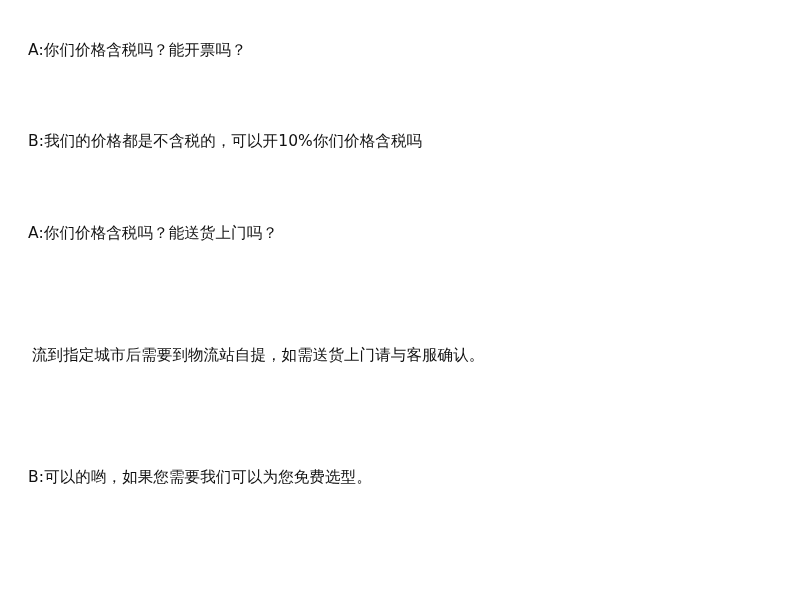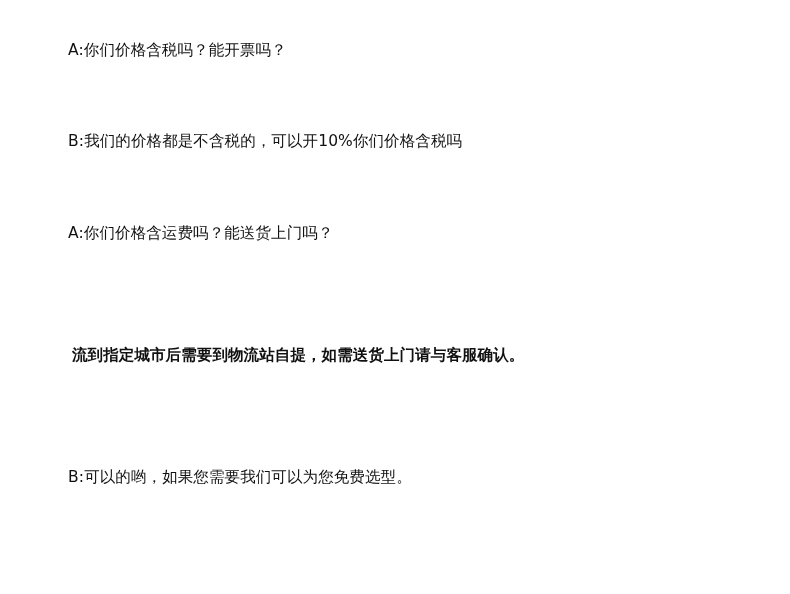--- a/index.html
+++ b/index.html
@@ -13,49 +13,47 @@
     font-family: "DejaVu Sans", "Liberation Sans", sans-serif;
     color: #000000;
     overflow: hidden;
   }
   .faq-page {
     box-sizing: border-box;
     width: 624px;
     height: 594px;
     padding: 4px 16px 0 8px;
     background: #ffffff;
-    margin-left: 40px;
   }
   .qa-line {
     font-size: 15.5px;
     line-height: 30.5px;
     letter-spacing: 0.1px;
     white-space: pre-wrap;
     text-align: left;
     color: #111111;
   }
   
   .qa-line .cont {
     display: block;
     padding-left: 24px;
-    font-weight: bold;
   }
 </style>
 </head>
 <body>
 
 <div class="faq-page">
   <div class="qa-line">
     <span>A:你们价格含税吗？能开票吗？</span>
   </div>
   <div class="qa-line">
     <span>B:我们的价格都是不含税的，可以开10%你们价格含税吗</span>
   </div>
   <div class="qa-line">
-    <span>A:你们价格含运费吗？能送货上门吗？</span>
+    <span>A:你们价格含税吗？能送货上门吗？</span>
   </div>
   <div class="qa-line">
     <span class="cont">流到指定城市后需要到物流站自提，如需送货上门请与客服确认。</span>
   </div>
   <div class="qa-line">
     <span>B:可以的哟，如果您需要我们可以为您免费选型。</span>
   </div>
 
 </div>
 

